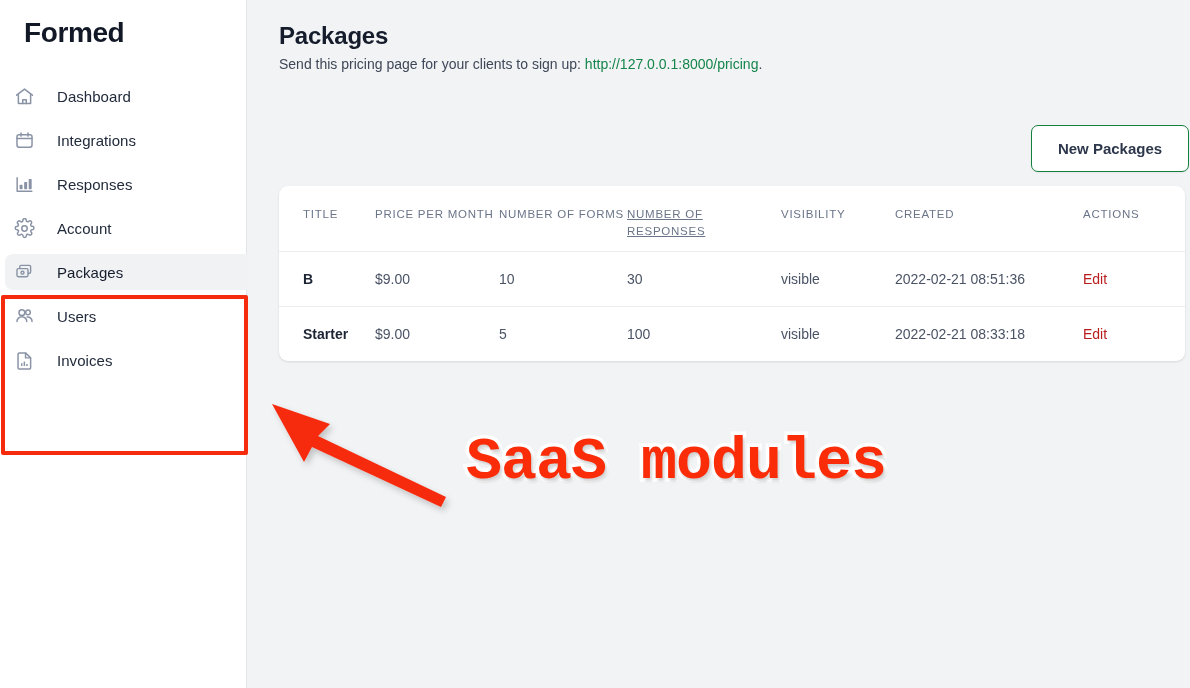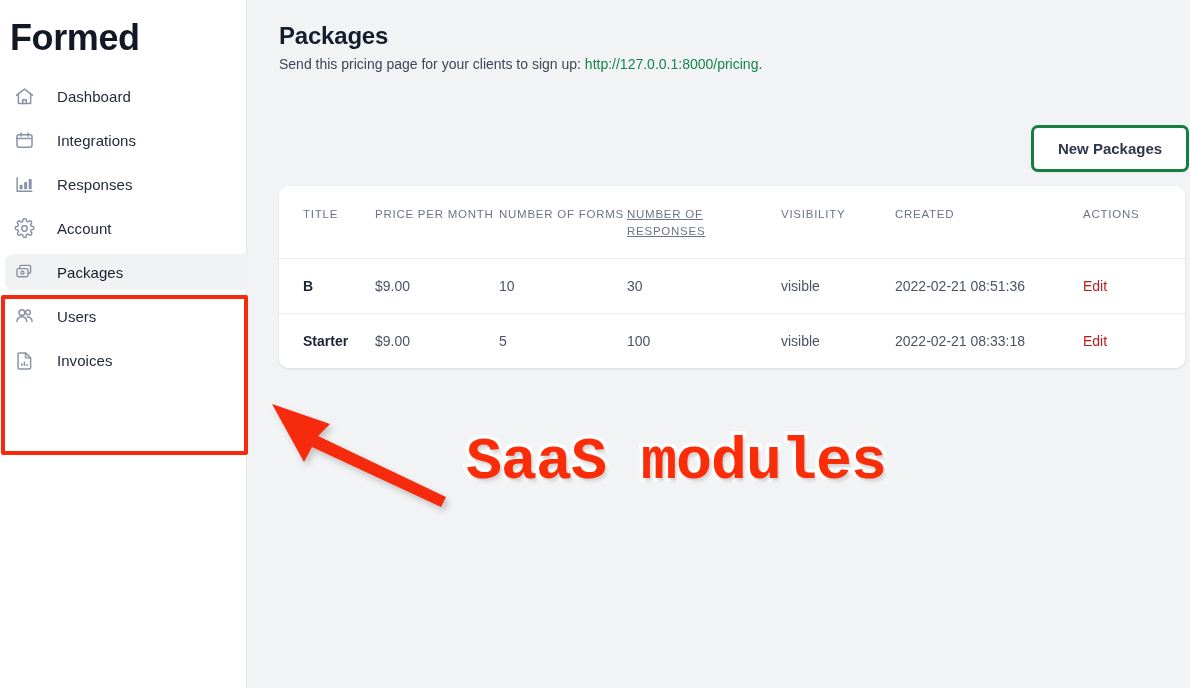--- a/index.html
+++ b/index.html
@@ -22,23 +22,23 @@
   .sidebar {
     position: absolute;
     left: 0; top: 0;
     width: 247px;
     height: 688px;
     background: #ffffff;
     border-right: 1px solid #e3e5e8;
   }
   .brand {
     position: absolute;
-    left: 10px;
+    left: 24px;
     top: 17px;
-    font-size: 36px;
+    font-size: 28px;
     font-weight: bold;
     letter-spacing: -0.4px;
     color: #121826;
   }
   .nav {
     position: absolute;
     left: 0; top: 74px;
     width: 276px;
   }
   .nav-item {
@@ -106,21 +106,21 @@
     text-decoration: none;
   }
 
   .new-btn {
     position: absolute;
     left: 783px;
     top: 125px;
     width: 158px;
     height: 47px;
     background: #ffffff;
-    border: 3px solid #15803d;
+    border: 1px solid #15803d;
     border-radius: 7px;
     font-family: "Liberation Sans", sans-serif;
     font-size: 15px;
     font-weight: bold;
     color: #2d374b;
     cursor: pointer;
     box-shadow: 0 1px 2px rgba(16,24,40,0.05);
   }
 
   
@@ -138,21 +138,21 @@
     width: 100%;
     border-collapse: collapse;
     table-layout: fixed;
   }
   table.pkg th {
     text-align: left;
     font-size: 11.5px;
     font-weight: normal;
     letter-spacing: 0.75px;
     color: #6b7589;
-    padding: 20px 0 19px 0;
+    padding: 20px 0 12px 0;
     vertical-align: top;
     line-height: 1.45;
   }
   table.pkg td {
     font-size: 14px;
     color: #4a5365;
     padding: 19px 0 19px 0;
     border-top: 1px solid #ecedf0;
     height: 54px;
     vertical-align: middle;

